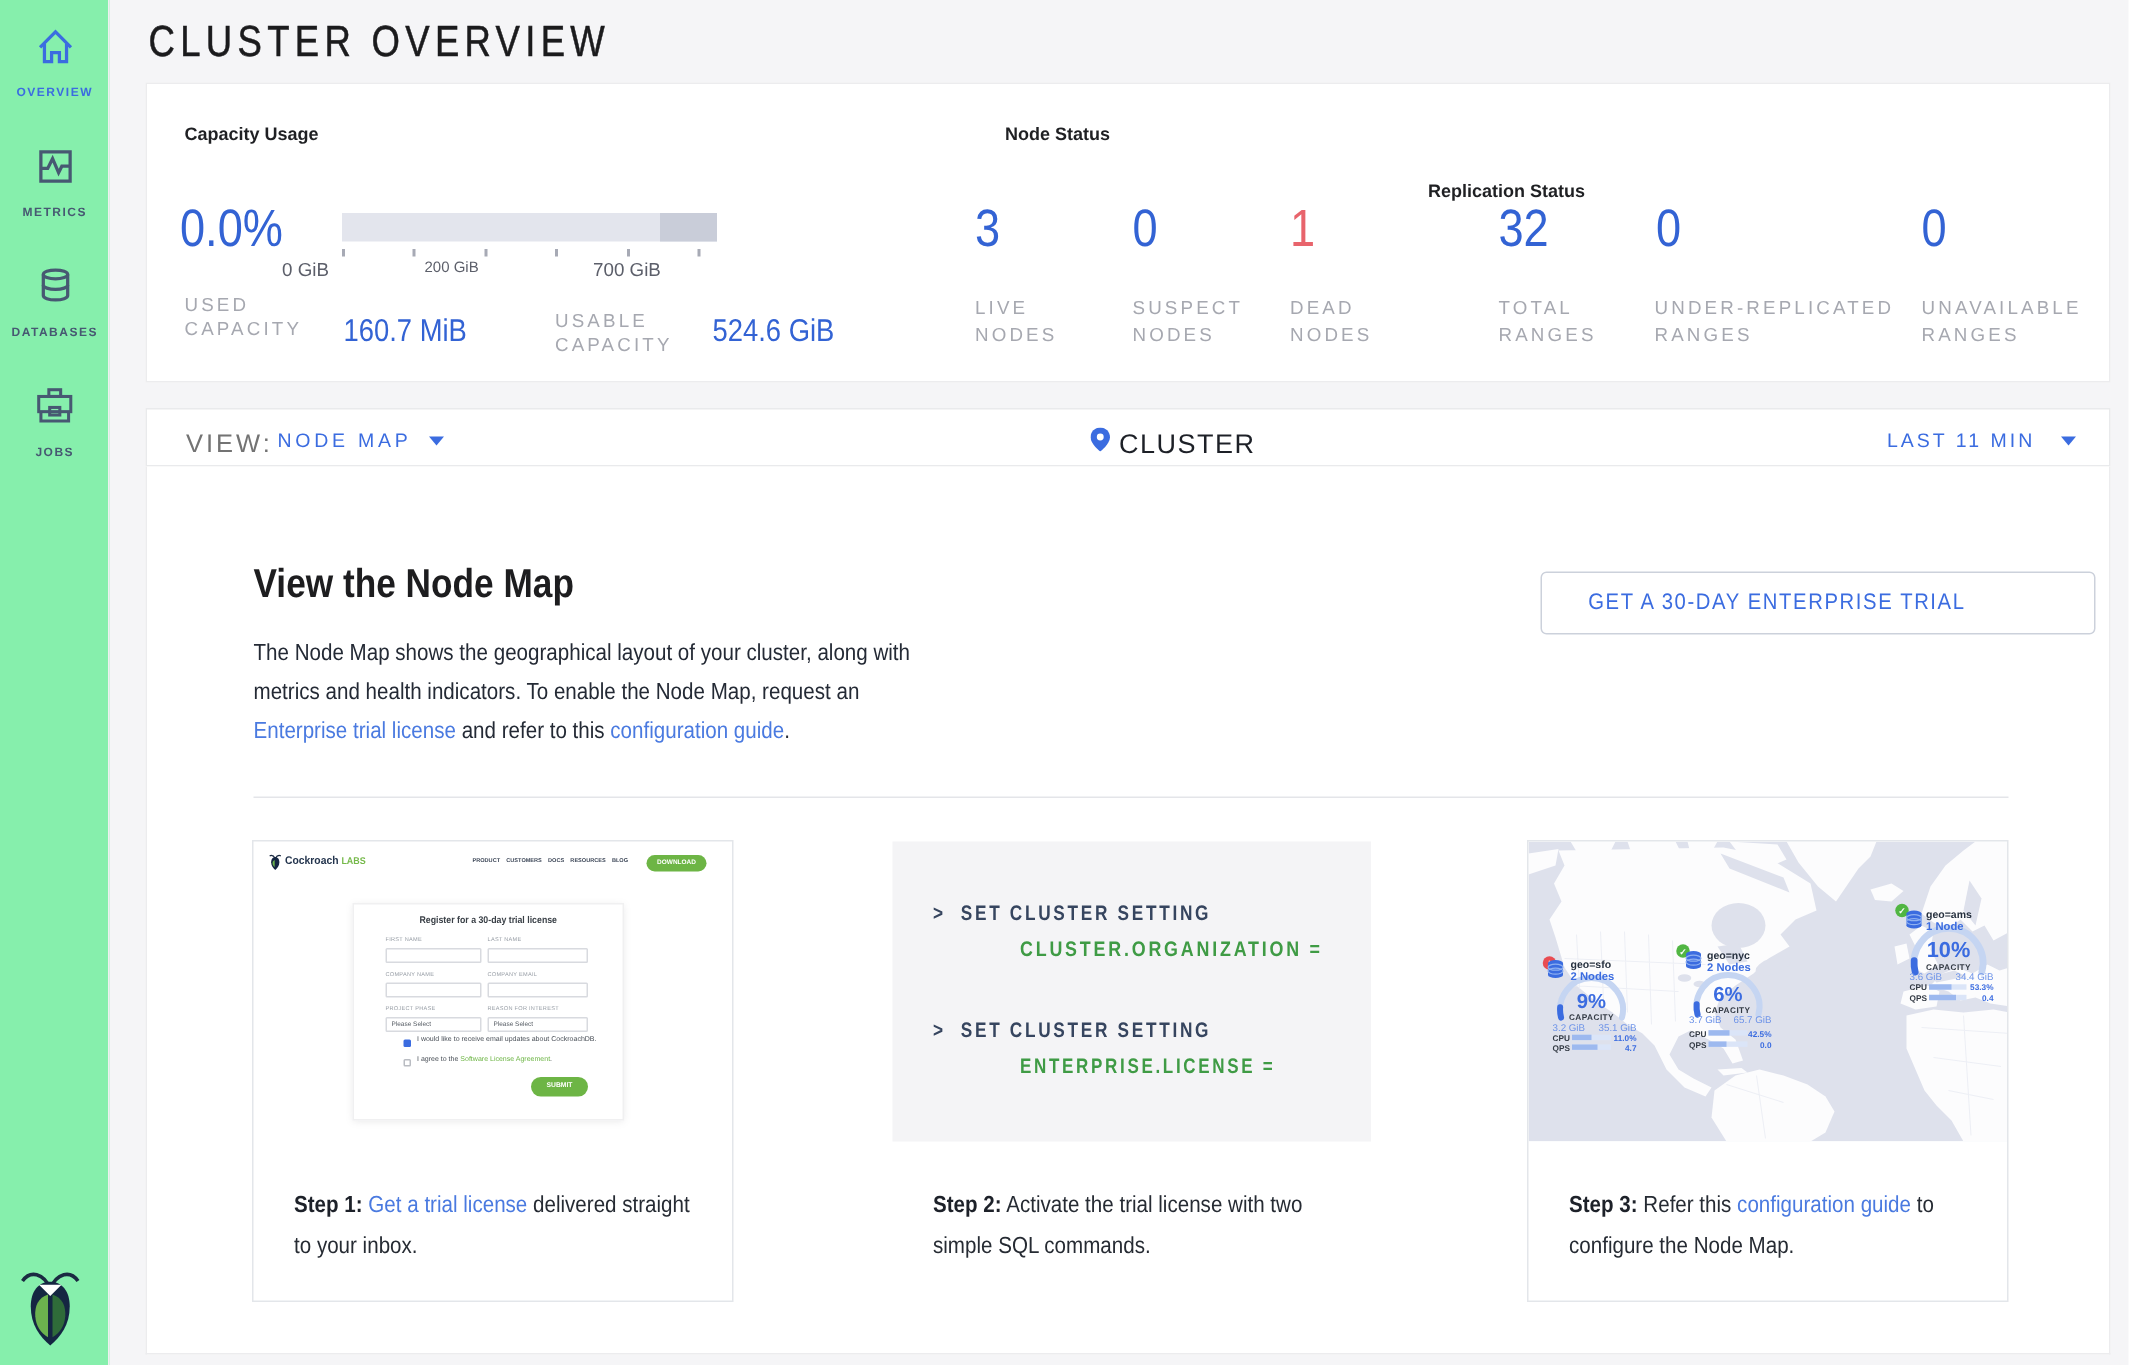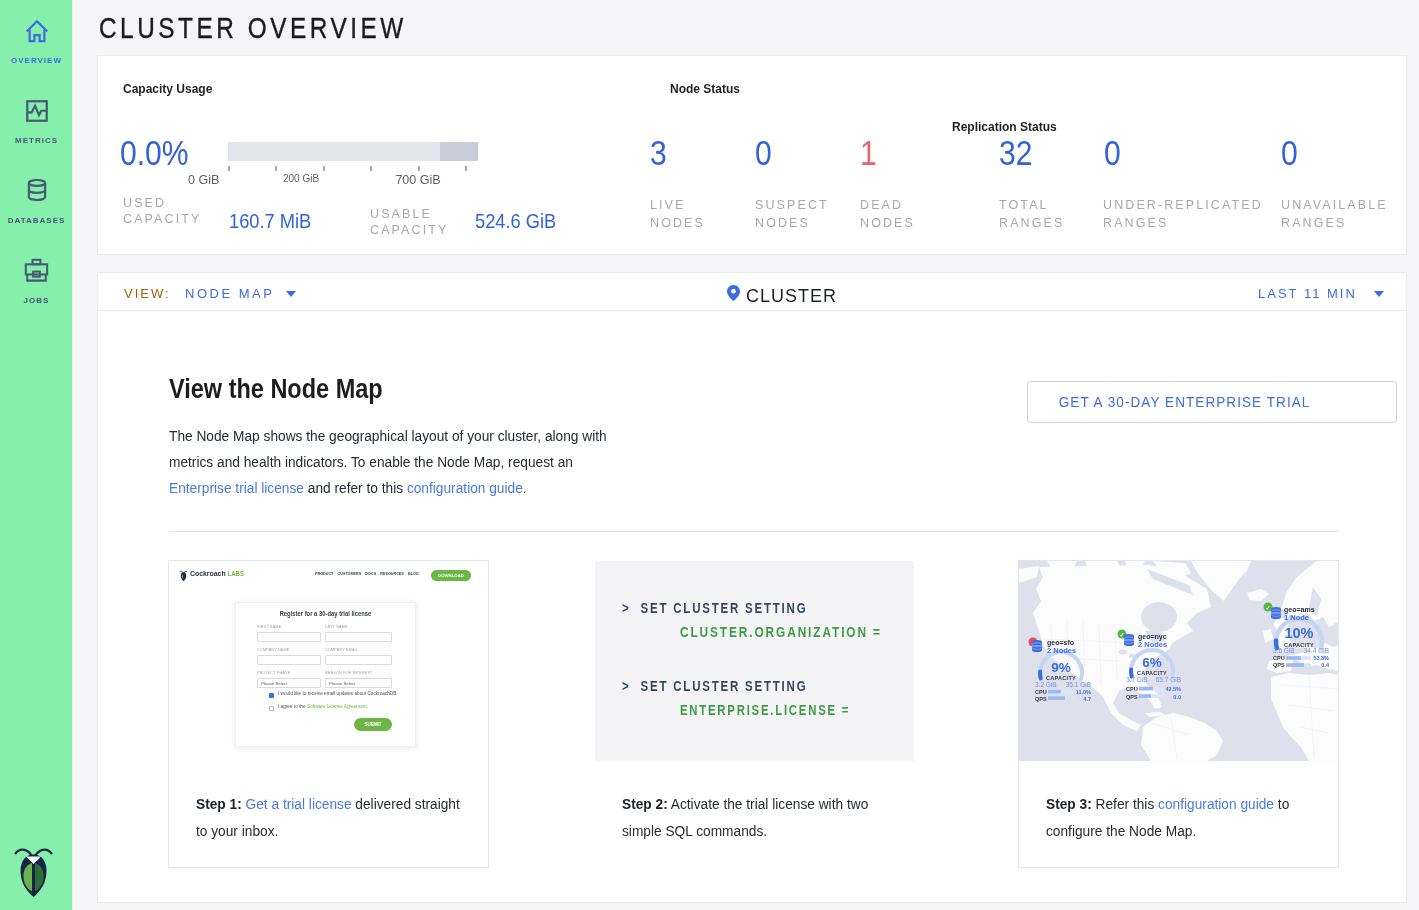--- a/index.html
+++ b/index.html
@@ -114,21 +114,21 @@
 
 <div class="abs secttl" style="left:952px; top:82px;margin-top:38px;">Replication Status</div>
 <div class="abs bignum" style="left:999px; top:133px;">32</div>
 <div class="abs bignum" style="left:1104px; top:133px;">0</div>
 <div class="abs bignum" style="left:1281px; top:133px;">0</div>
 <div class="abs graylbl" style="left:999px; top:196px;">TOTAL<br>RANGES</div>
 <div class="abs graylbl" style="left:1103px; top:196px;">UNDER-REPLICATED<br>RANGES</div>
 <div class="abs graylbl" style="left:1281px; top:196px;">UNAVAILABLE<br>RANGES</div>
 
 <div id="toolbar"></div>
-<div class="abs" style="left:124px; top:286px; font-size:13px; letter-spacing:2px; color:#a16207;">VIEW:</div>
+<div class="abs" style="left:124px; top:286px; font-size:17px; letter-spacing:2px; color:#737373;">VIEW:</div>
 <div class="abs" style="left:185px; top:286px; font-size:13px; letter-spacing:2.5px; color:#3b6ce0;">NODE MAP</div>
 <div class="abs" style="left:286px; top:291px; width:0; height:0; border-left:5px solid transparent; border-right:5px solid transparent; border-top:6px solid #3b6ce0;"></div>
 <div class="abs" style="left:727px; top:285px;">
   <svg width="13" height="16" viewBox="0 0 13 16">
       <path d="M6.5 0 C2.9 0 0 2.9 0 6.5 C0 11 6.5 16 6.5 16 C6.5 16 13 11 13 6.5 C13 2.9 10.1 0 6.5 0 Z" fill="#3b6ce0"></path>
       <circle cx="6.5" cy="6.3" r="2.3" fill="#fff"></circle>
     </svg>
 </div>
 <div class="abs" style="left:746px; top:286px; font-size:18px; letter-spacing:1px; color:#1d2027;">CLUSTER</div>
 <div class="abs" style="left:1258px; top:286px; font-size:13px; letter-spacing:2px; color:#3b6ce0;">LAST 11 MIN</div>

